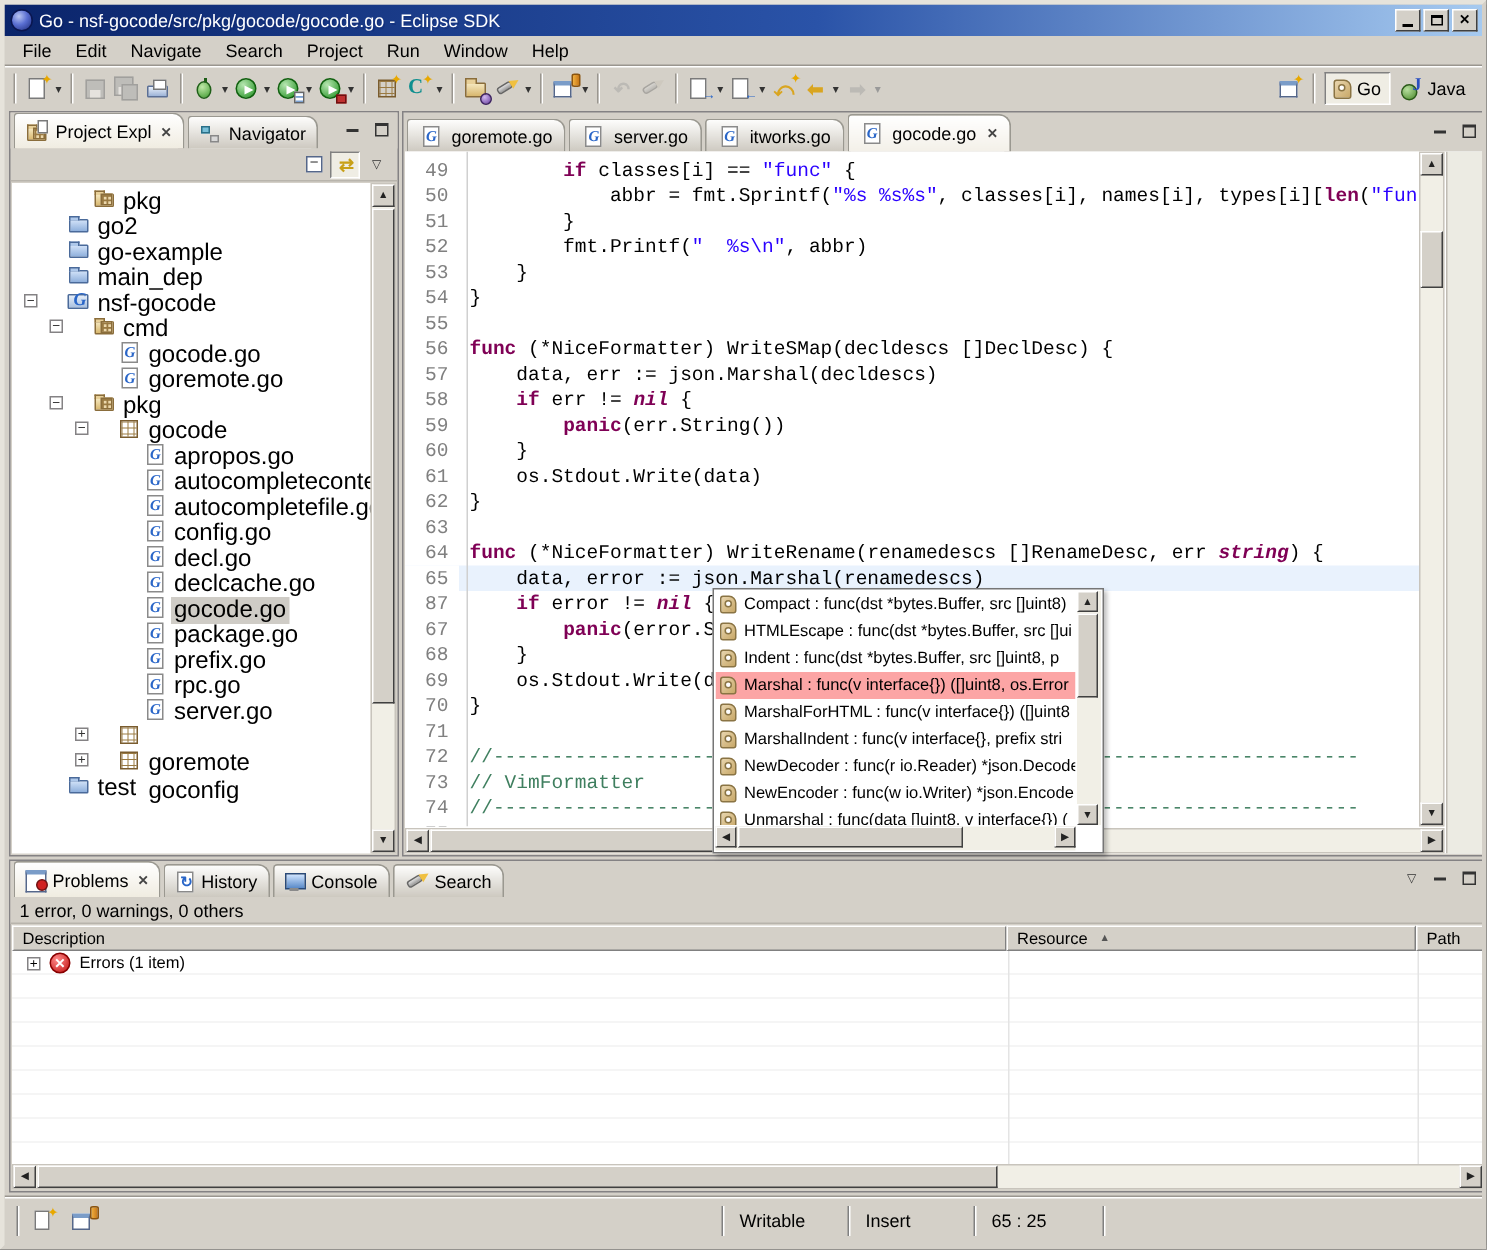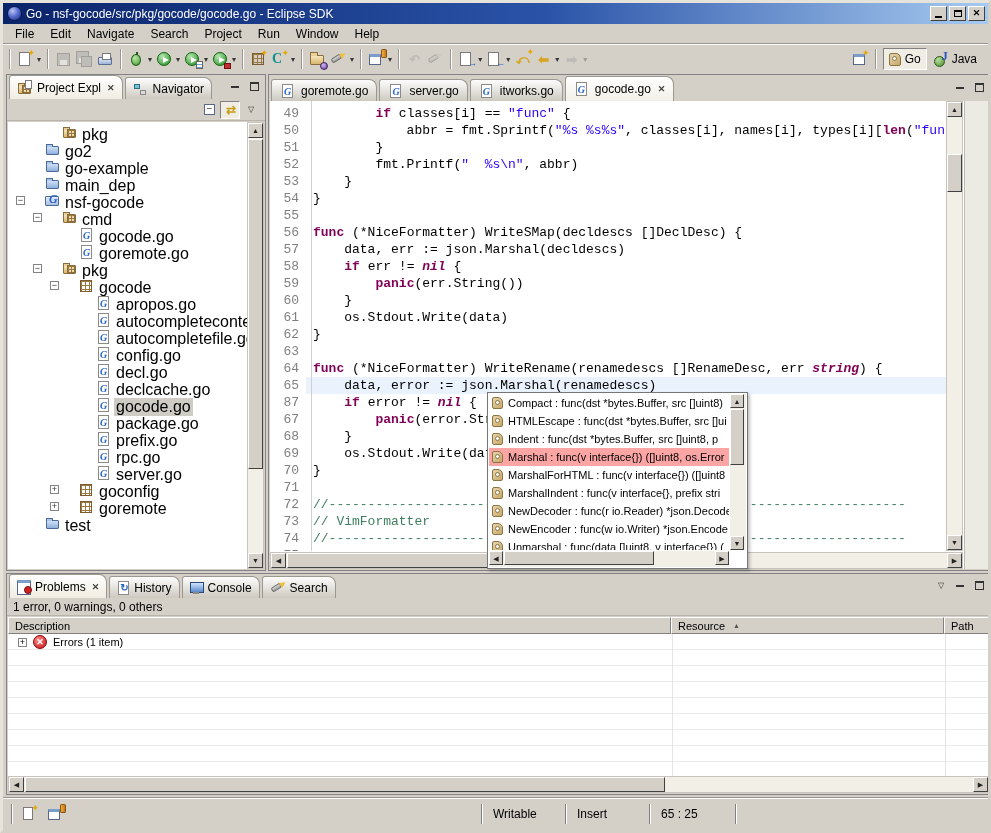--- a/index.html
+++ b/index.html
@@ -512,21 +512,21 @@
           <span class="ticon" style="left: 88px;">
             <span class="f-gofile"></span>
           </span>
           <span class="tlabel" style="left: 106px;">server.go</span>
         </div>
         <div class="tree-row">
           <span class="exp" style="left: 42px;">+</span>
           <span class="ticon" style="left: 71px;">
             <span class="f-package"></span>
           </span>
-          <span class="tlabel" style="left: 89px;">goconfig</span>
+          <span class="tlabel" style="left: 89px; margin-top: 36px;">goconfig</span>
         </div>
         <div class="tree-row">
           <span class="exp" style="left: 42px;">+</span>
           <span class="ticon" style="left: 71px;">
             <span class="f-package"></span>
           </span>
           <span class="tlabel" style="left: 89px;">goremote</span>
         </div>
         <div class="tree-row">
           <span class="ticon" style="left: 37px;">
@@ -616,21 +616,21 @@
         <div class="sb-btn" style="left:0;bottom:0;">▼</div>
       </div>
       <div class="sb-h" style="left:0;right:26px;bottom:0;">
         <div class="sb-btn" style="left:0;top:0;">◀</div>
         <div class="sb-thumb" style="left:16px;top:0;width:420px;height:15px;"></div>
         <div class="sb-btn" style="right:0;top:0;">▶</div>
       </div>
     </div>
   </div>
 
-  <div class="popup" style="left:484px;top:389px;width:261px;height:177px;">
+  <div class="popup" style="left:472px;top:389px;width:261px;height:177px;">
     <div class="popup-list" id="popupList">
         <div class="popup-item">
           <span class="ic-tag"></span>
           <span>Compact : func(dst *bytes.Buffer, src []uint8)</span>
         </div>
         <div class="popup-item">
           <span class="ic-tag"></span>
           <span>HTMLEscape : func(dst *bytes.Buffer, src []ui</span>
         </div>
         <div class="popup-item">

